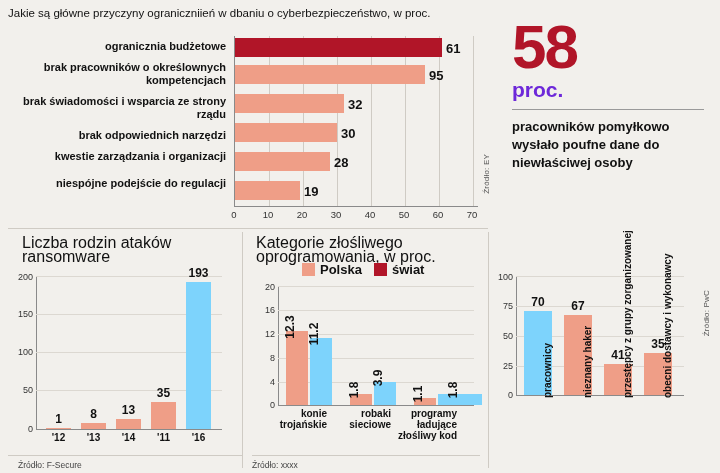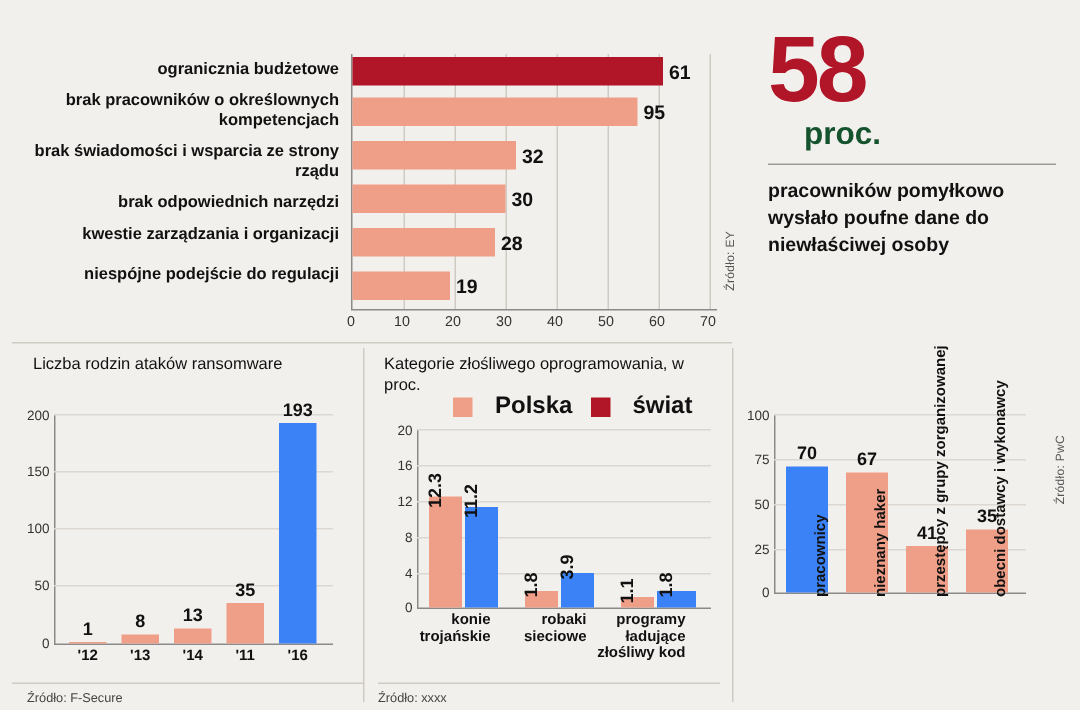--- a/index.html
+++ b/index.html
@@ -56,73 +56,74 @@
     letter-spacing: .2px;
   }
 
   
   .bigstat { position: absolute; left: 512px; top: 18px; width: 200px; }
   .bigstat .num {
     font-size: 62px; line-height: 58px; font-weight: 700; color: #b11528;
     letter-spacing: -2px;
   }
   .bigstat .unit {
-    font-size: 21px; font-weight: 700; color: #14532d; margin-top: 2px; margin-left: 24px;
+    font-size: 21px; font-weight: 700; color: #6d28d9; margin-top: 2px;
   }
   .bigstat .rule { width: 192px; height: 1px; background: #9a9a9a; margin: 7px 0 8px; }
   .bigstat .desc { font-size: 13px; line-height: 18px; font-weight: 700; color: #111; }
 
   
   .panel-title {
-    font-size: 11px; line-height: 14px; font-weight: 400; color: #111;
+    font-size: 16px; line-height: 14px; font-weight: 400; color: #111;
   }
   .panel-src { font-size: 8.5px; color: #444; }
   .divider-v { position: absolute; width: 1px; background: #cfcbc4; }
   .divider-h { position: absolute; height: 1px; background: #cfcbc4; }
 
   
   .vplot { position: absolute; }
   .vaxis-y { position: absolute; left: 0; top: 0; bottom: 0; width: 1px; background: #8a8a8a; }
   .vaxis-x { position: absolute; left: 0; right: 0; bottom: 0; height: 1px; background: #8a8a8a; }
   .vgrid { position: absolute; left: 0; right: 0; height: 1px; background: #dcd8d1; }
   .ytick {
     position: absolute; right: 100%; margin-right: 3px; font-size: 9px; color: #333;
     transform: translateY(-50%); white-space: nowrap;
   }
   .vbar { position: absolute; bottom: 1px; background: #ef9e87; }
-  .vbar.dark { background: #3b82f6; }
+  .vbar.dark { background: #7dd3fc; }
   .vval {
     position: absolute; bottom: 100%; left: 50%; transform: translateX(-50%);
     margin-bottom: 2px; font-size: 12px; font-weight: 700; color: #111; white-space: nowrap;
   }
   .vval.rot {
     transform: translateX(-50%) rotate(-90deg); transform-origin: center bottom;
     margin-bottom: 4px;
   }
   .xlab {
     position: absolute; top: 100%; left: 50%; transform: translateX(-50%);
     margin-top: 3px; font-size: 10px; font-weight: 700; text-align: right; color: #111;
     line-height: 11px;
   }
   .xlab.rot {
     transform-origin: left top; transform: rotate(-90deg);
     left: 50%; margin-left: 4px; text-align: right; white-space: nowrap;
   }
 
   
   .legend { position: absolute; display: flex; gap: 12px; align-items: center; }
-  .legend .item { display: flex; align-items: center; gap: 15px; font-size: 16px; font-weight: 700; color: #111; }
+  .legend .item { display: flex; align-items: center; gap: 5px; font-size: 13px; font-weight: 700; color: #111; }
   .legend .sw { width: 13px; height: 13px; background: #ef9e87; }
   .legend .sw.dark { background: #b11528; }
 </style>
 </head>
 <body>
 
 <div class="root">
 
+  <div class="headline">Jakie są główne przyczyny ograniczniień w dbaniu o cyberbezpieczeństwo, w proc.</div>
 
   <div class="hbar-chart">
     <div class="hbar-labels">
       <div class="hbar-label" style="top:4px;">ogranicznia budżetowe</div>
       <div class="hbar-label" style="top:25px;">brak pracowników o określownych kompetencjach</div>
       <div class="hbar-label" style="top:59px;">brak świadomości i wsparcia ze strony rządu</div>
       <div class="hbar-label" style="top:93px;">brak odpowiednich narzędzi</div>
       <div class="hbar-label" style="top:114px;">kwestie zarządzania i organizacji</div>
       <div class="hbar-label" style="top:141px;">niespójne podejście do regulacji</div>
     </div>
@@ -269,21 +270,21 @@
       <span class="vval rot">1.8</span>
     </div>
     <div class="vbar dark" style="left:96px; width:22px; height:23px;">
       <span class="vval rot">3.9</span>
       <span class="xlab" style="left:-12px; width:58px;">robaki sieciowe</span>
     </div>
 
     <div class="vbar" style="left:136px; width:22px; height:7px;">
       <span class="vval rot">1.1</span>
     </div>
-    <div class="vbar dark" style="left:160px; width:26px; height:11px;">
+    <div class="vbar dark" style="left:160px; width:44px; height:11px;">
       <span class="vval rot">1.8</span>
       <span class="xlab" style="left:-12px; width:62px;">programy ładujące złośliwy kod</span>
     </div>
   </div>
   <div class="panel-src" style="position:absolute; left:252px; top:460px;">Źródło: xxxx</div>
 
 
   <div class="vplot" style="left:516px; top:276px; width:168px; height:120px;">
     <div class="vaxis-y"></div>
     <div class="vaxis-x"></div>

